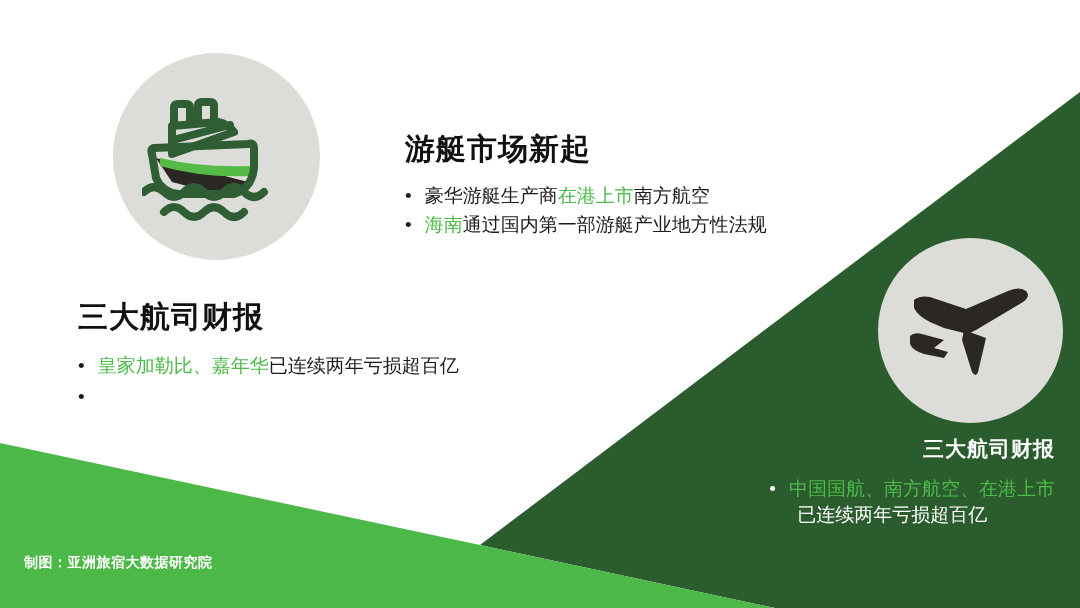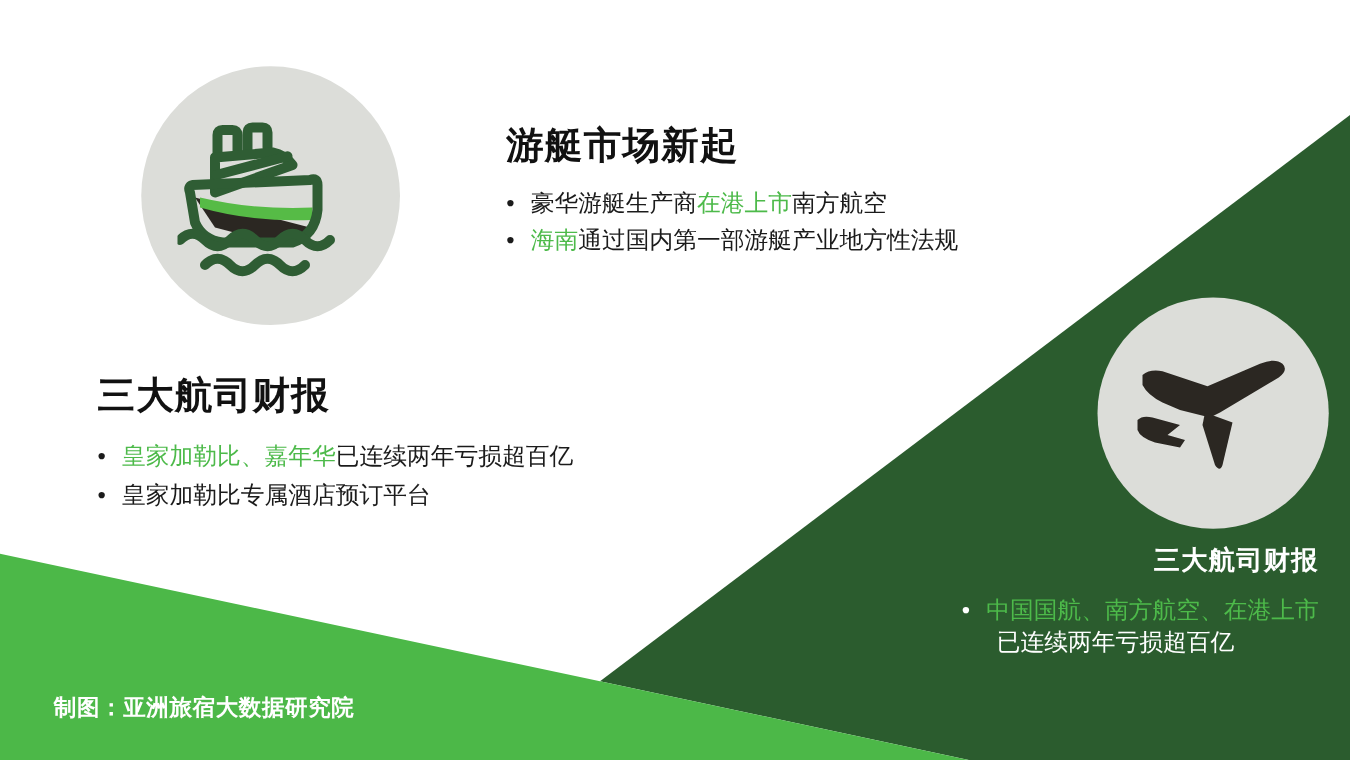--- a/index.html
+++ b/index.html
@@ -45,21 +45,21 @@
   .bullet-dot {
     flex:0 0 auto;
     margin-right:13px;
     line-height:1.38;
   }
   .bullet-text { line-height:1.38; }
   .accent { color:#4dba4a; }
 
   
   #block-yacht { position:absolute; left:405px; top:100px; }
-  #block-yacht .heading { font-size:30px; color:#111111; }
+  #block-yacht .heading { font-size:30px; color:#111111;margin-top:32px; }
   #block-yacht .bullet-list { margin-top:18px; font-size:19px; color:#1b1b1b; }
   #block-yacht .bullet-row { margin-bottom:3px; }
 
   
   #block-cruise { position:absolute; left:78px; top:300px; }
   #block-cruise .heading { font-size:30px; color:#111111; }
   #block-cruise .bullet-list { margin-top:20px; font-size:19px; color:#1b1b1b; }
   #block-cruise .bullet-row { margin-bottom:5px; }
 
   
@@ -69,22 +69,22 @@
   }
   #block-airlines .heading { font-size:21px; color:#ffffff; }
   #block-airlines .bullet-list {
     margin-top:16px; font-size:19px; color:#ffffff;
   }
   #block-airlines .bullet-row { justify-content:flex-start; }
   #block-airlines .cont-row { padding-left:28px; }
 
   
   #credit {
-    position:absolute; left:43px; top:554px;
-    font-size:18px; font-weight:bold;
+    position:absolute; left:24px; top:554px;
+    font-size:14px; font-weight:bold;
     color:#ffffff; letter-spacing:.5px;
     white-space:nowrap;
   }
 </style>
 </head>
 <body>
 
 <div id="slide">
 
   <svg id="bg-layer" viewBox="0 0 1080 608" preserveAspectRatio="none">
@@ -156,23 +156,20 @@
     <div class="heading">三大航司财报</div>
     <ul class="bullet-list">
       <li class="bullet-row">
         <span class="bullet-dot">•</span>
         <span class="bullet-text">
           <span class="accent">皇家加勒比、嘉年华</span><span>已连续两年亏损超百亿</span>
         </span>
       </li>
       <li class="bullet-row">
         <span class="bullet-dot">•</span>
-        <span class="bullet-text">
-          <span>皇家加勒比专属酒店预订平台</span>
-        </span>
       </li>
     </ul>
   </div>
 
   <div id="block-airlines">
     <div class="heading">三大航司财报</div>
     <ul class="bullet-list">
       <li class="bullet-row">
         <span class="bullet-dot">•</span>
         <span class="bullet-text accent">中国国航、南方航空、在港上市</span>

